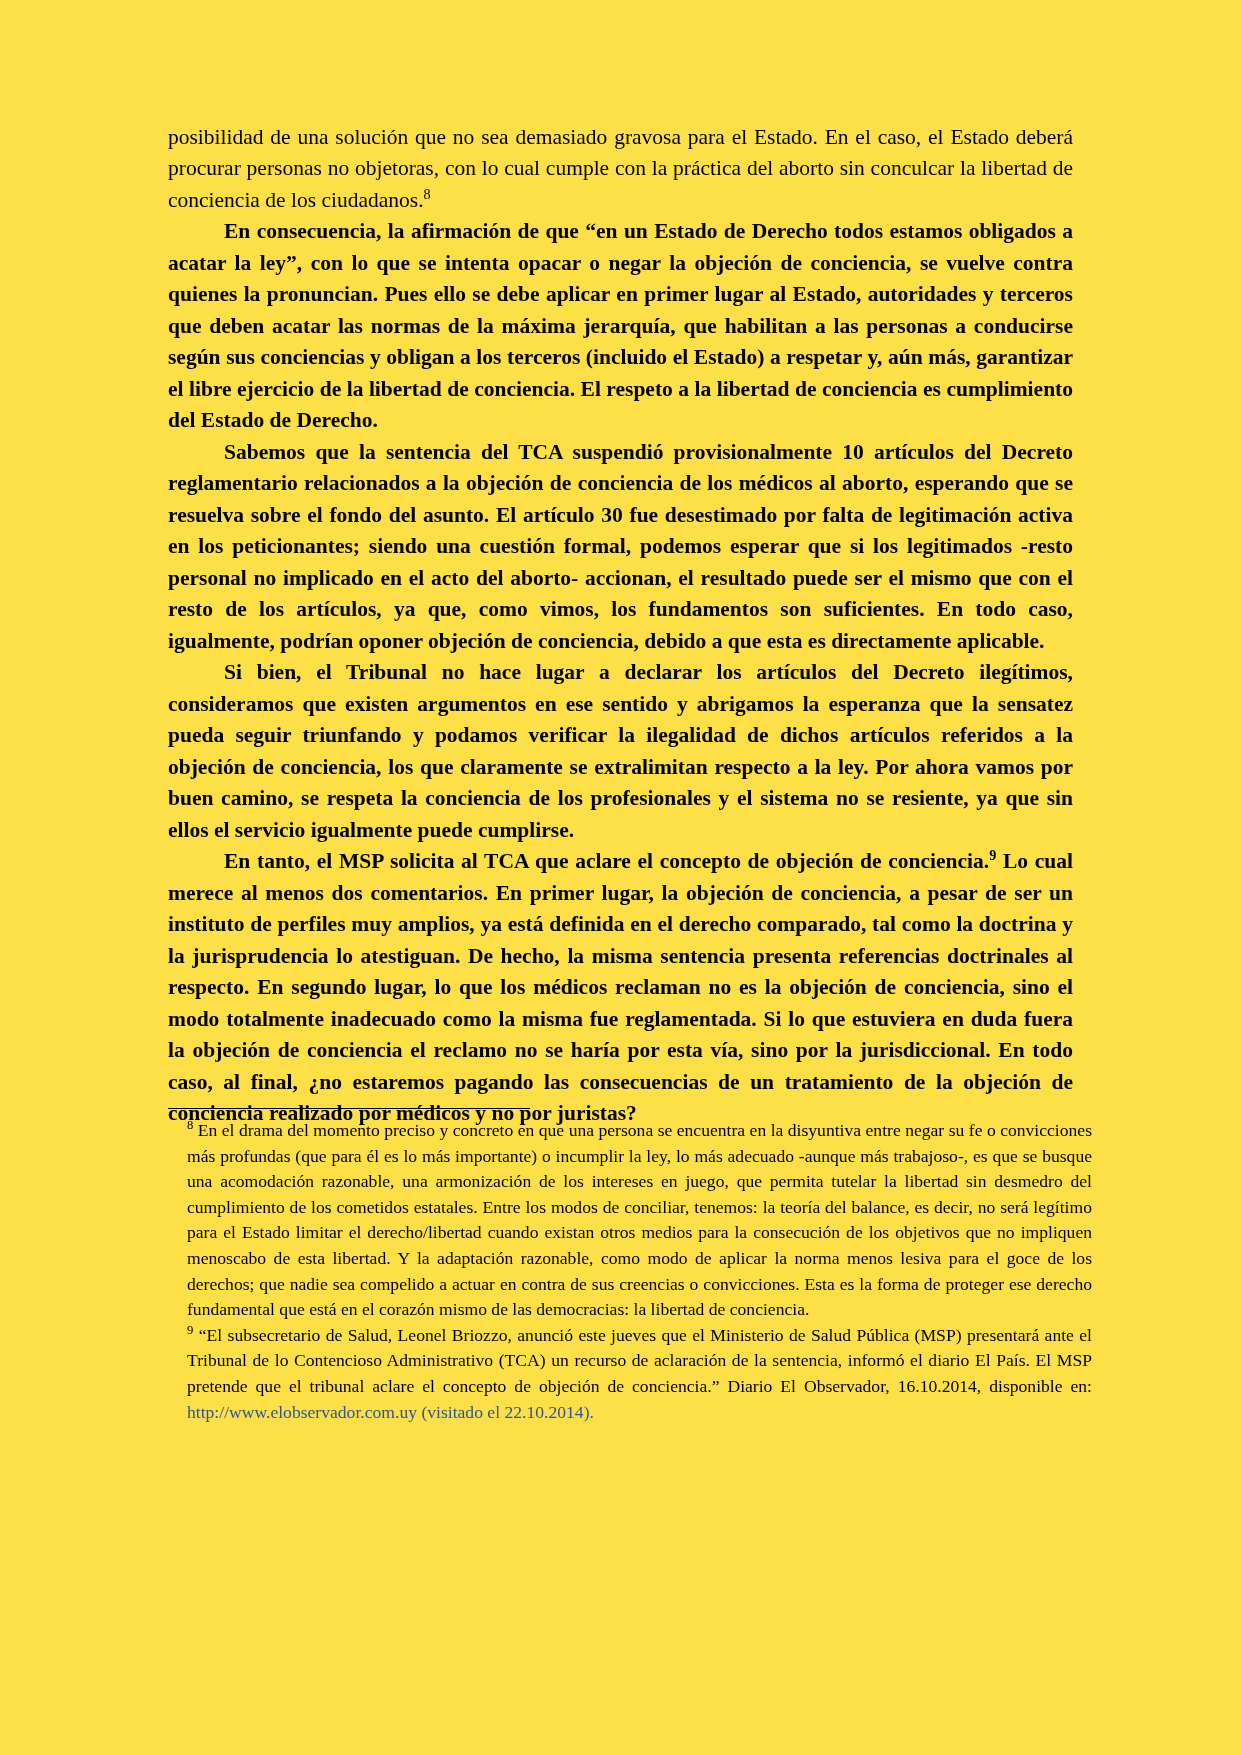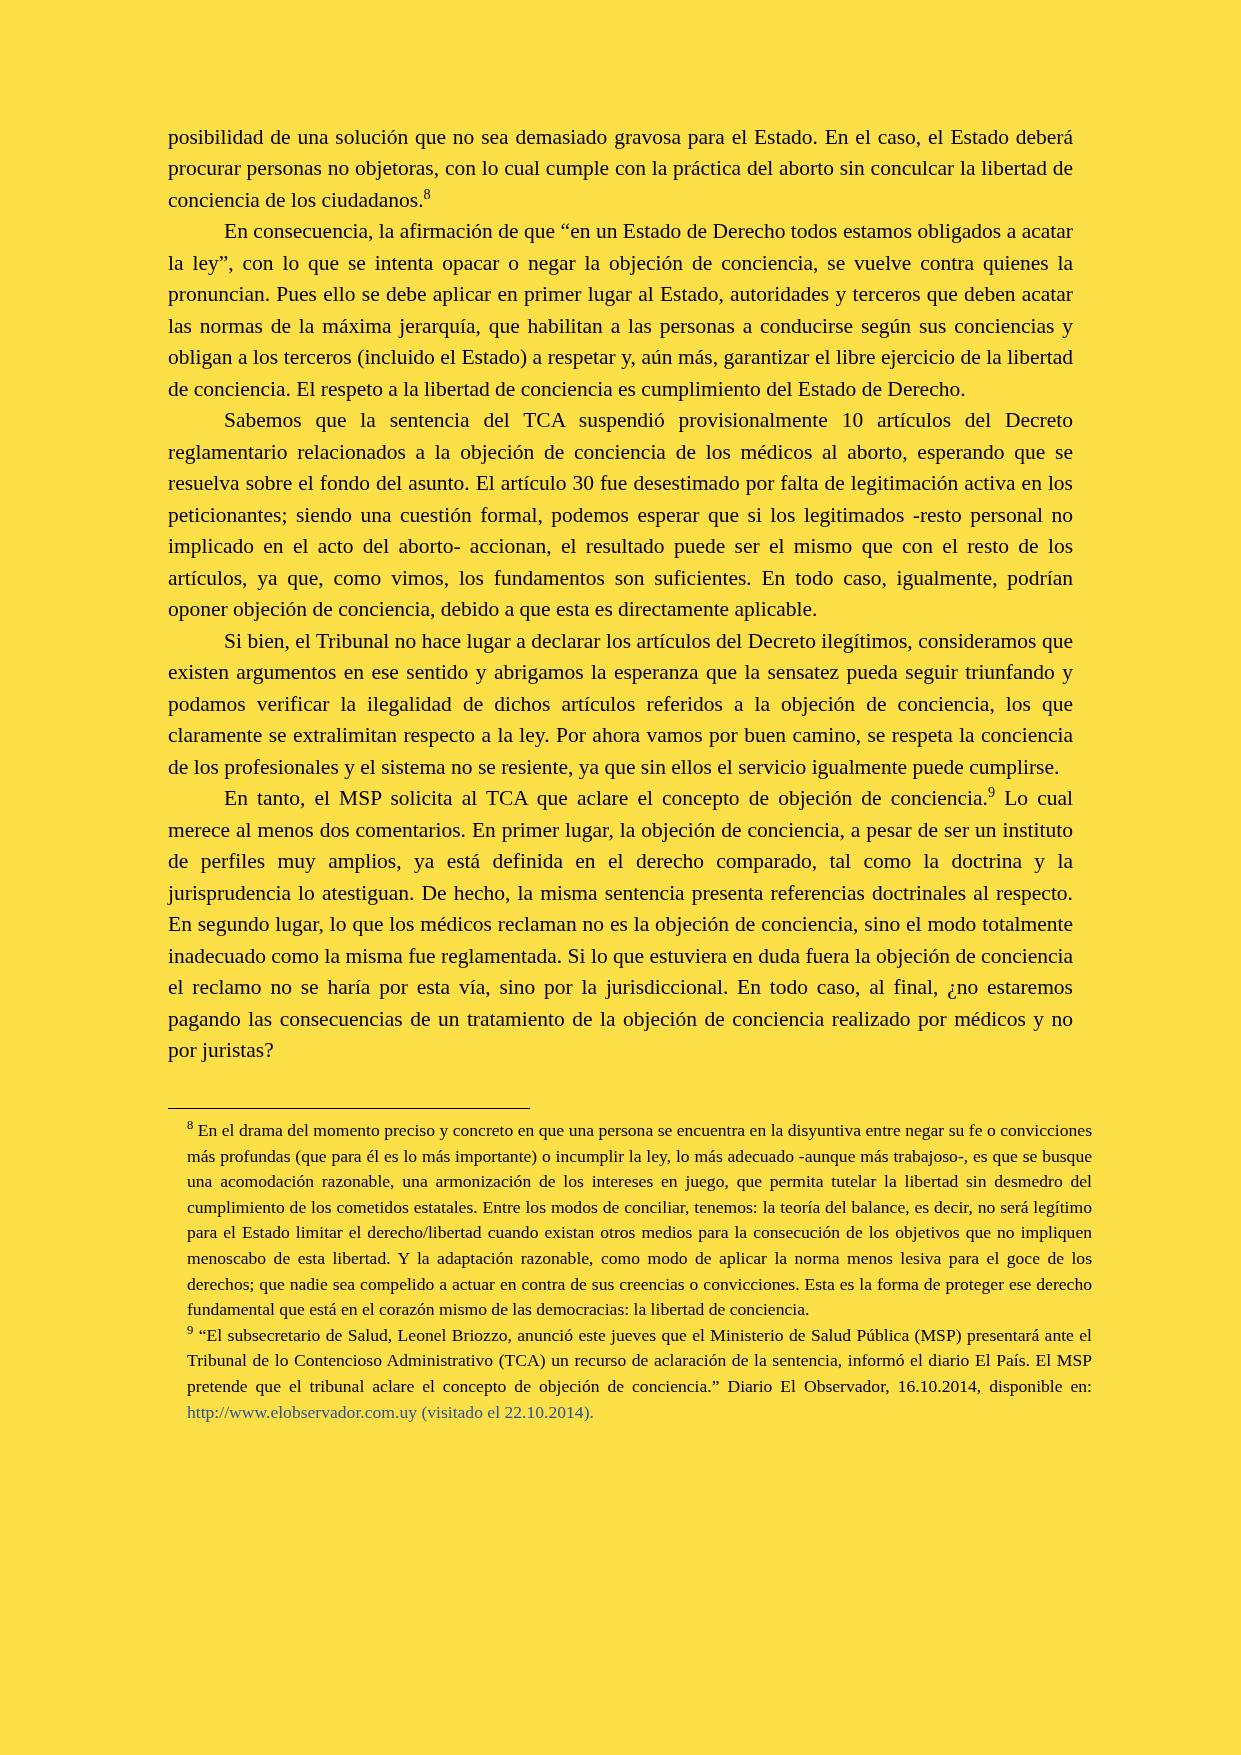--- a/index.html
+++ b/index.html
@@ -26,20 +26,21 @@
   .body-text p {
     margin: 0;
     font-size: 21.5px;
     line-height: 1.465;
     text-align: justify;
     text-justify: inter-word;
     hyphens: none;
   }
   .body-text p.indent {
     text-indent: 56px;
+    font-weight: bold;
   }
   sup {
     font-size: 0.66em;
     vertical-align: super;
     line-height: 0;
   }
   .footnote-rule {
     position: absolute;
     left: 168px;
     top: 1108px;

